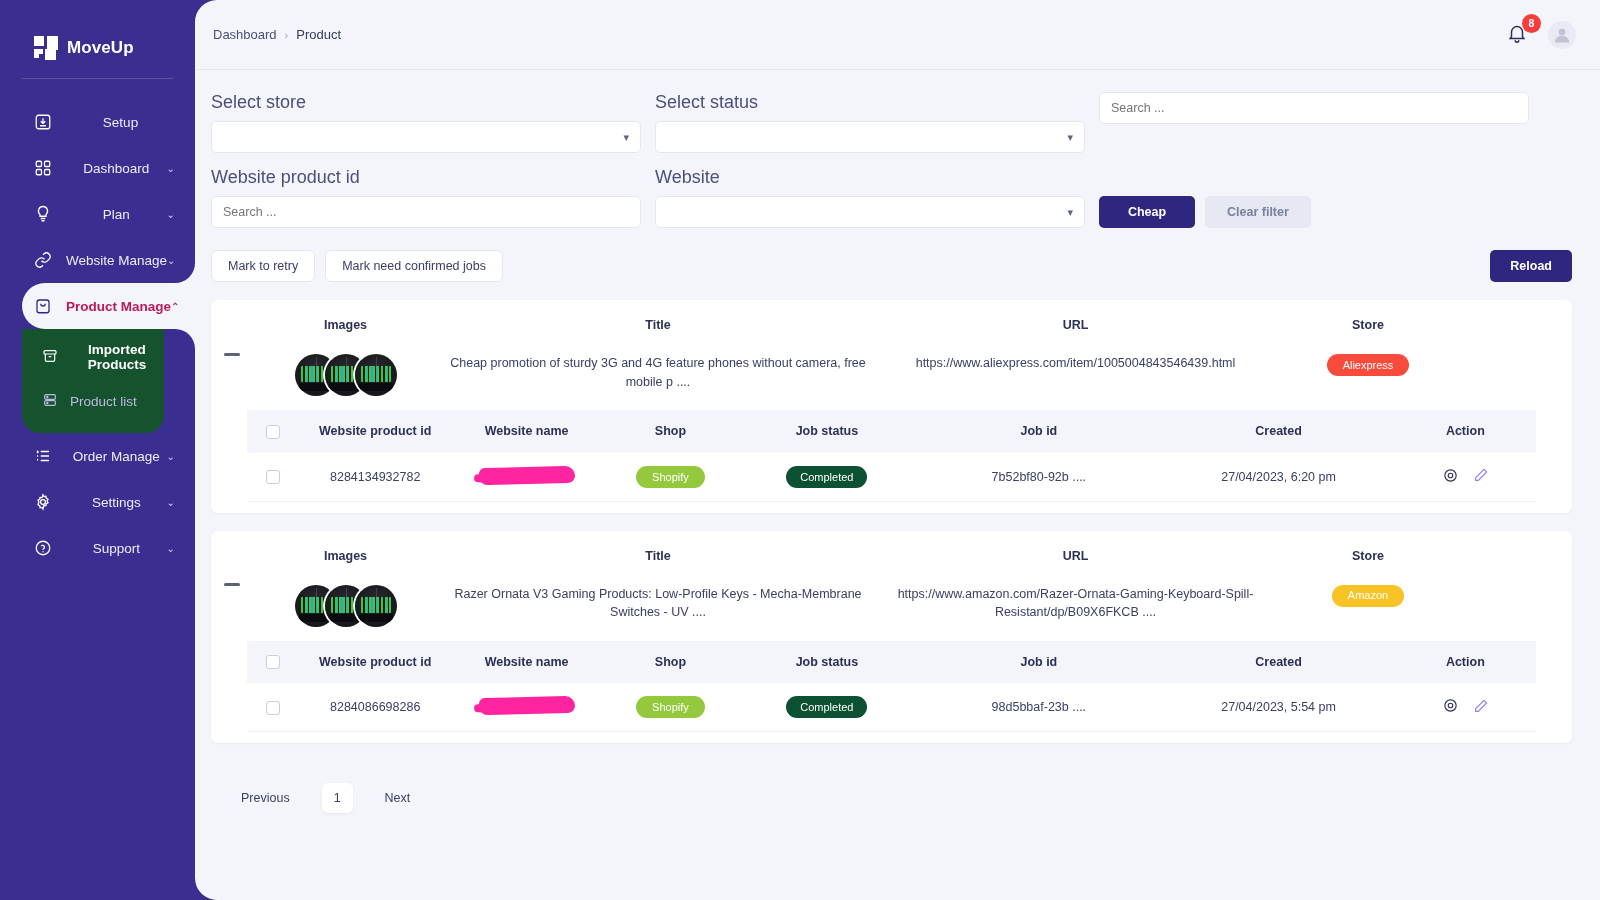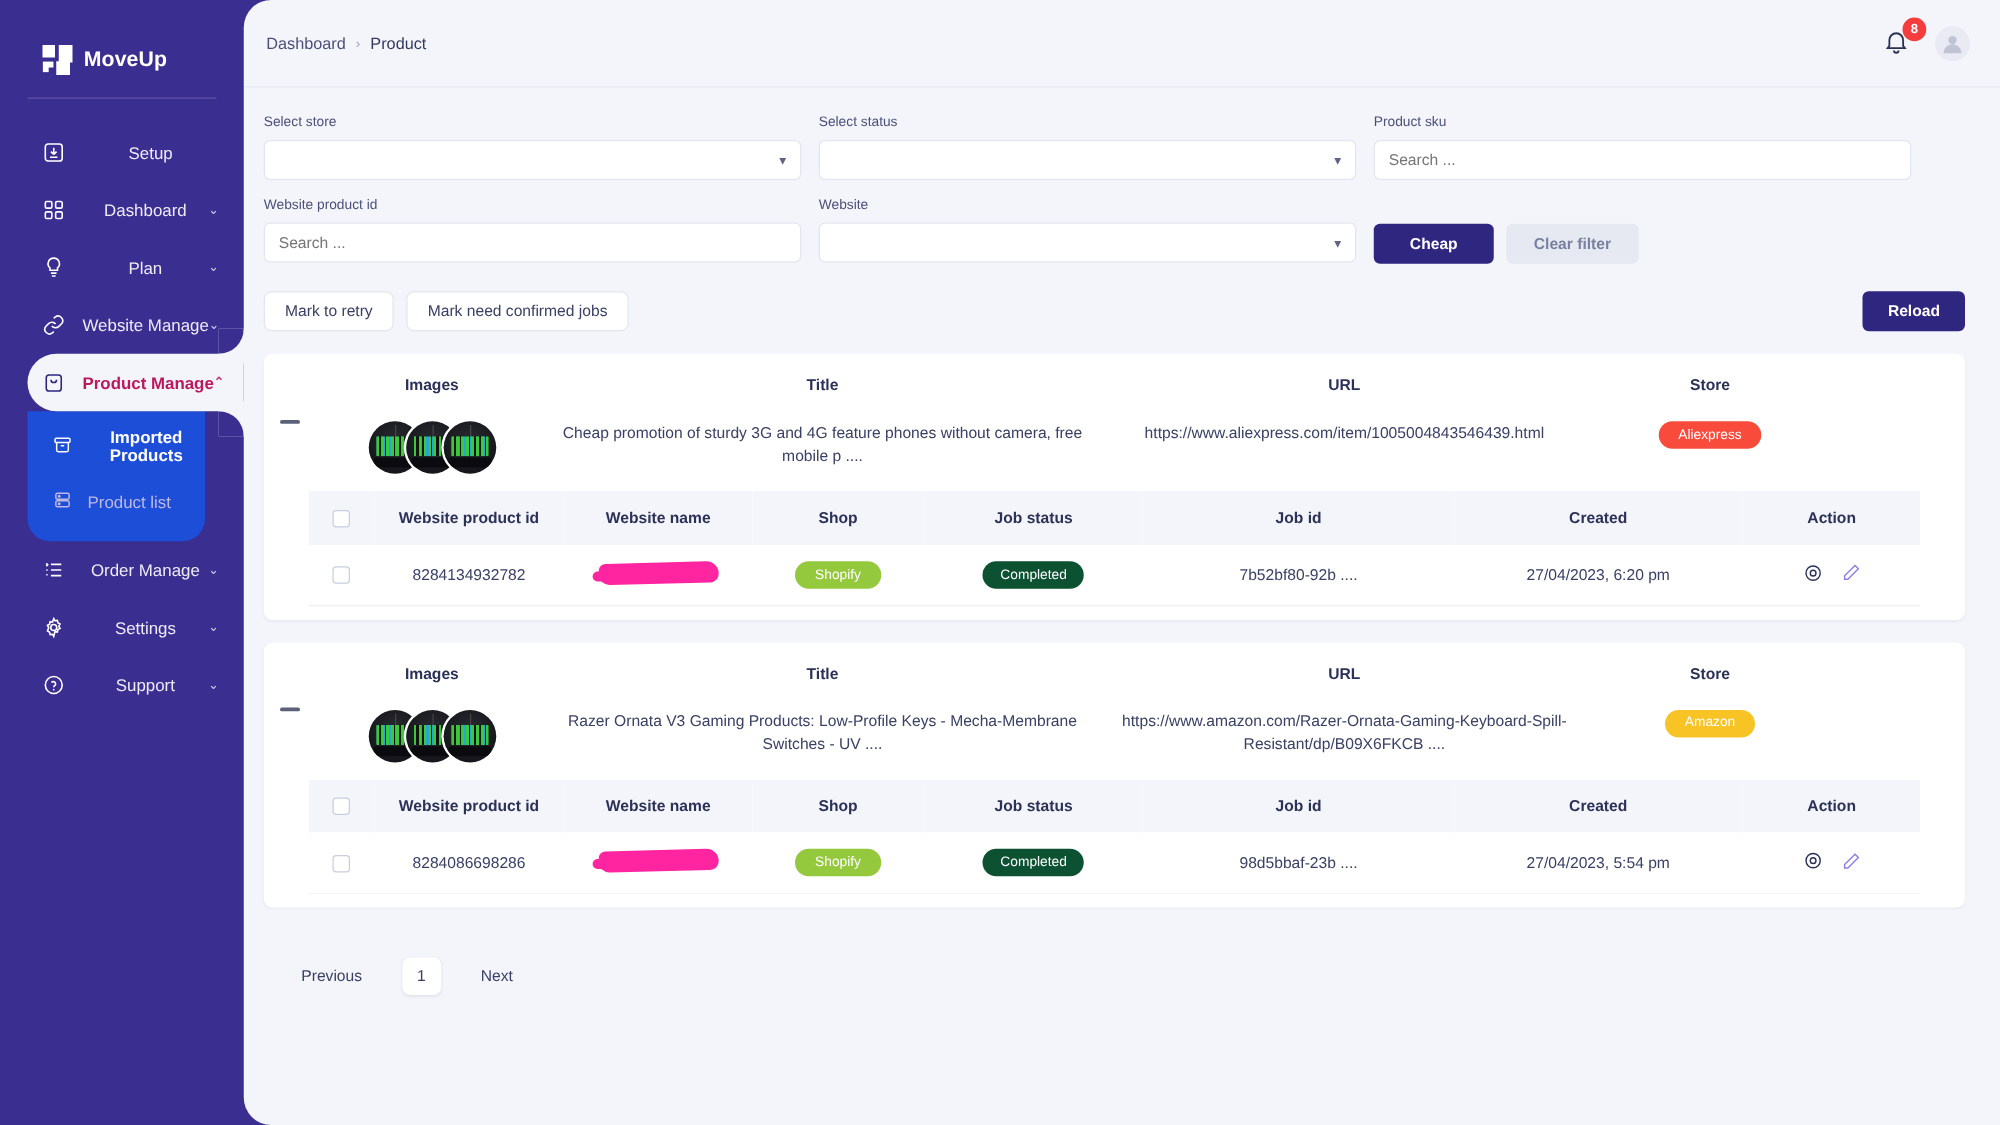--- a/index.html
+++ b/index.html
@@ -51,21 +51,21 @@
     margin-left: 22px; padding-left: 12px; font-weight: bold;
   }
   .nav-item.active::before, .nav-item.active::after {
     content: ""; position: absolute; right: 0; width: 20px; height: 20px;
     background: #F4F5FA;
   }
   .nav-item.active::before { top: -20px; border-bottom-right-radius: 20px; background: transparent; box-shadow: 6px 6px 0 6px #F4F5FA; }
   .nav-item.active::after { bottom: -20px; border-top-right-radius: 20px; background: transparent; box-shadow: 6px -6px 0 6px #F4F5FA; }
 
   .subnav {
-    margin: 0 31px 0 22px; background: #1d4ed8;
+    margin: 0 31px 0 22px; background: #14532d;
     border-bottom-left-radius: 18px; border-bottom-right-radius: 18px;
     padding: 6px 0 10px 0;
   }
   .subnav-item {
     display: flex; align-items: center; height: 44px;
     padding-left: 18px; font-size: 13.5px; cursor: pointer; color: #BEB8E2;
   }
   .subnav-item .ico { width: 20px; flex: 0 0 20px; }
   .subnav-item .lbl { margin-left: 10px; }
   .subnav-item.sel { color: #fff; font-weight: bold; }
@@ -95,21 +95,21 @@
   .avatar {
     width: 28px; height: 28px; border-radius: 50%;
     background: #E9EAF3; display: flex; align-items: center; justify-content: center;
     cursor: pointer; overflow: hidden;
   }
 
   
   .content { padding: 22px 28px 0 16px; height: 830px; overflow: hidden; }
   .filters { display: flex; flex-wrap: wrap; gap: 0 14px; }
   .fld { margin-bottom: 14px; }
-  .fld-label { font-size: 11px; color: #4B4F7A; margin-bottom: 8px; }
+  .fld-label { font-size: 18px; color: #4B4F7A; margin-bottom: 8px; }
   .inp {
     height: 32px; background: #fff; border: 1px solid #E3E6F0; border-radius: 5px;
     display: flex; align-items: center; padding: 0 11px; font-size: 12.5px; color: #9AA0BD;
   }
   .inp.sel-ctl { justify-content: space-between; cursor: pointer; }
   .inp .chev { color: #5E6488; font-size: 11px; }
   .w-a { width: 430px; }
   .w-b { width: 430px; }
   .w-c { width: 430px; }
   .btn-row { display: flex; align-items: flex-end; gap: 10px; padding-bottom: 14px; margin-top: 21px; }
@@ -386,21 +386,20 @@
         </div>
       </div>
       <div class="fld">
         <div class="fld-label">Select status</div>
         <div class="inp sel-ctl w-b">
           <span></span>
           <span class="chev">▾</span>
         </div>
       </div>
       <div class="fld">
-        <div class="fld-label">Product sku</div>
         <input class="inp w-c" type="text" placeholder="Search ..." style="">
       </div>
 
       <div class="fld">
         <div class="fld-label">Website product id</div>
         <input class="inp w-a" type="text" placeholder="Search ..." style="">
       </div>
       <div class="fld">
         <div class="fld-label">Website</div>
         <div class="inp sel-ctl w-b">

